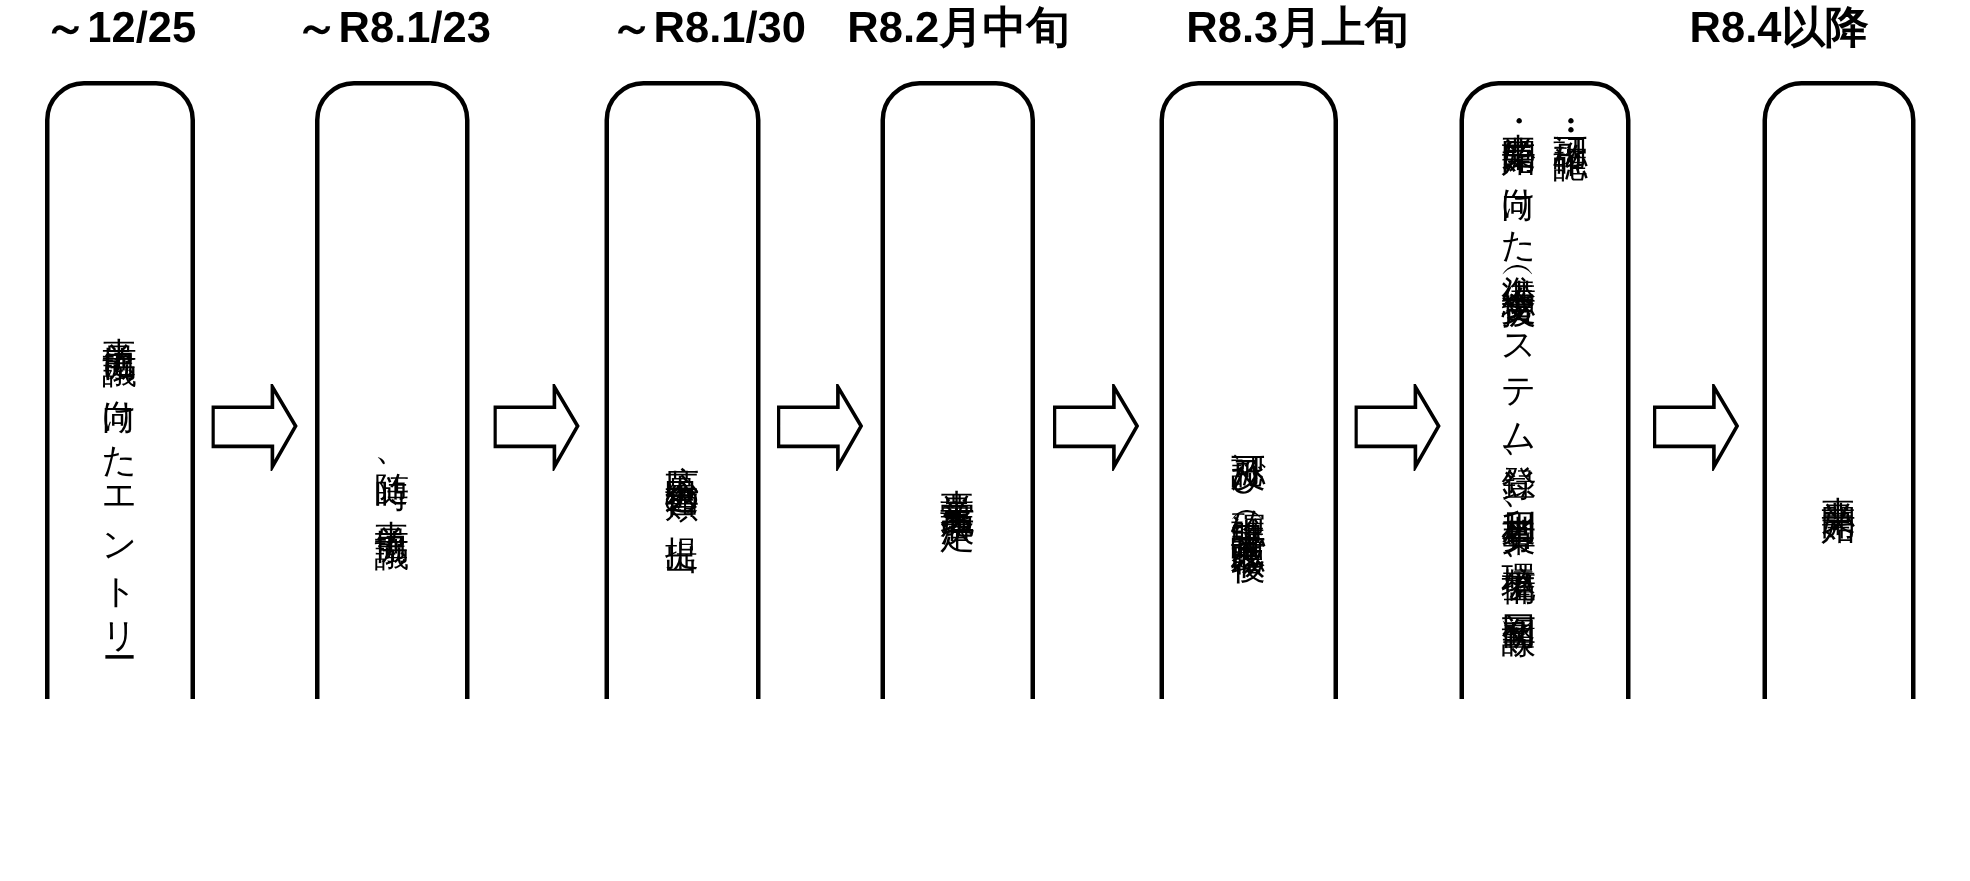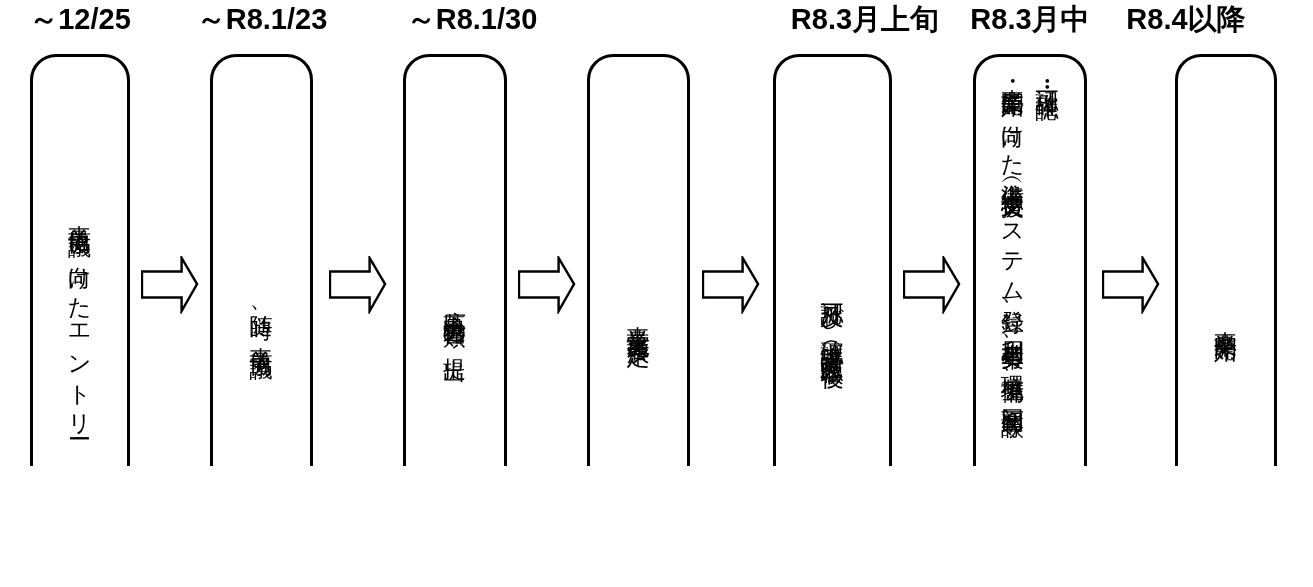--- a/index.html
+++ b/index.html
@@ -85,22 +85,22 @@
   .a6 { left: 1102px; }
 </style>
 </head>
 <body>
 
 <div class="stage">
 
   <div class="step-label l1">～12/25</div>
   <div class="step-label l2">～R8.1/23</div>
   <div class="step-label l3">～R8.1/30</div>
+  <div class="step-label l4">R8.2月中旬</div>
   <div class="step-label l5">R8.3月上旬</div>
-  <div class="step-label l6">R8.3月中</div>
   <div class="step-label l7">R8.4以降</div>
 
   <div class="box c1">
     <div class="vtext">事前協議に向けたエントリー</div>
   </div>
   <div class="box c2">
     <div class="vtext">随時、事前協議</div>
   </div>
   <div class="box c3">
     <div class="vtext">応募申込書類の提出</div>

